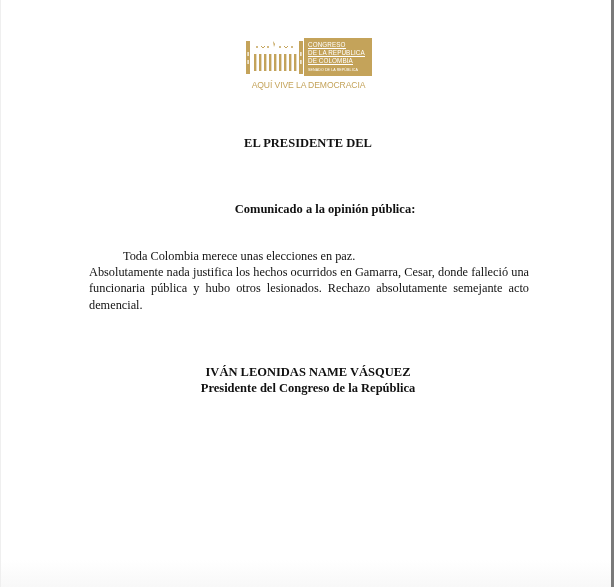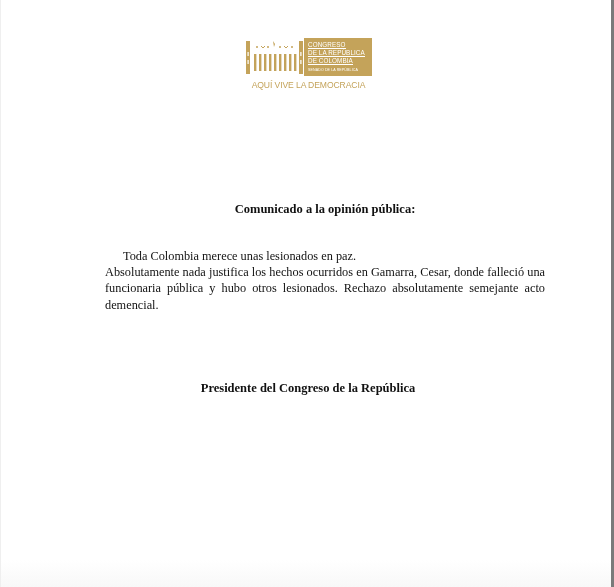--- a/index.html
+++ b/index.html
@@ -46,21 +46,21 @@
     }
     .title {
       position: absolute; left: 0; width: 614px; text-align: center;
       font-weight: bold; font-size: 12.5px; line-height: 16px;
     }
     .para {
       position: absolute; left: 88px; width: 440px;
       font-size: 12.3px; line-height: 16.3px; text-align: justify;
     }
     .indent { text-indent: 34px; }
-    .last-line-left { text-align-last: left; margin-left: 16px; }
+    .last-line-left { text-align-last: left; }
   </style>
 </head>
 <body>
 
 <div class="page">
 
   <div class="logo">
     <svg class="logo-left" viewBox="0 0 59 38" width="59" height="38">
       <g fill="#c4a35a">
 
@@ -96,21 +96,23 @@
     </svg>
     <div class="logo-box">
       <div class="ln ul" style="top:3px;">CONGRESO</div>
       <div class="ln ul" style="top:11px;">DE LA REPÚBLICA</div>
       <div class="ln ul" style="top:19px;">DE COLOMBIA</div>
       <div class="ln small" style="top:29px;">SENADO DE LA REPÚBLICA</div>
     </div>
   </div>
   <div class="tagline">AQUÍ VIVE LA DEMOCRACIA</div>
 
+  <div class="title" style="top:135px;">EL PRESIDENTE DEL</div>
 
   <div class="title" style="top:201px;margin-left:17px;">Comunicado a la opinión pública:</div>
 
-  <div class="para indent" style="top:248px;">Toda Colombia merece unas lesionados en paz.</div>
+  <div class="para indent" style="top:248px;">Toda Colombia merece unas elecciones en paz.</div>
   <div class="para last-line-left" style="top:264px;">Absolutamente nada justifica los hechos ocurridos en Gamarra, Cesar, donde falleció una funcionaria pública y hubo otros lesionados. Rechazo absolutamente semejante acto demencial.</div>
 
+  <div class="title" style="top:364px;">IVÁN LEONIDAS NAME VÁSQUEZ</div>
   <div class="title" style="top:380px;">Presidente del Congreso de la República</div>
 </div>
 <div class="right-edge"></div>
 
 </body></html>

